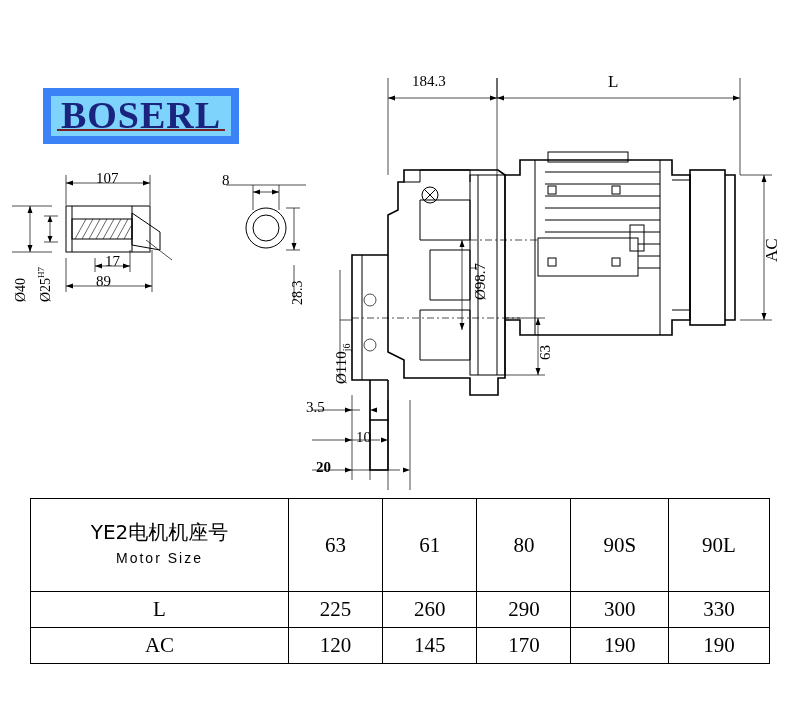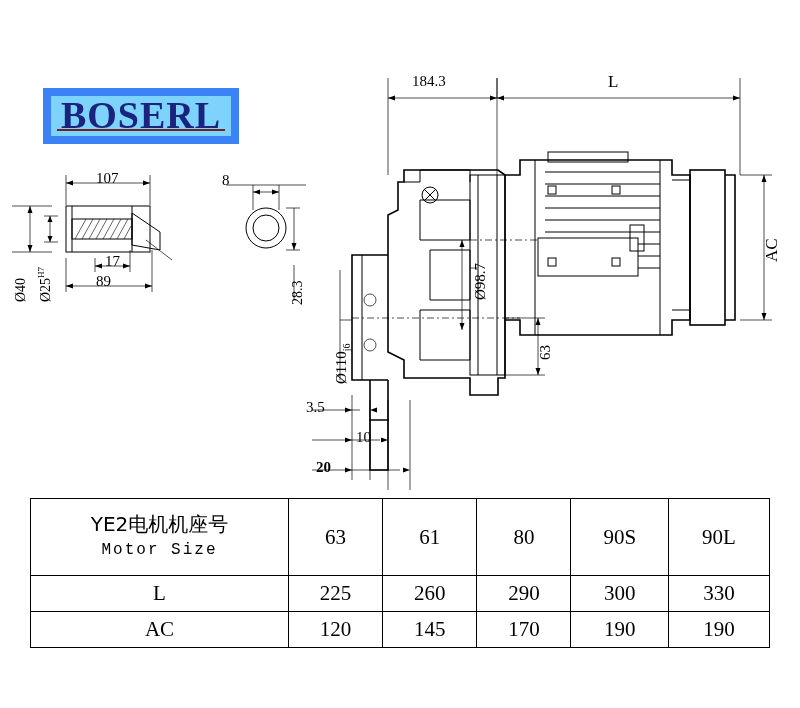--- a/index.html
+++ b/index.html
@@ -97,25 +97,25 @@
     border: 1px solid #000;
     text-align: center;
     font-size: 21px;
     height: 36px;
     padding: 0;
   }
   .tbl td.hdr-first {
     width: 258px;
     font-size: 20px;
     line-height: 26px;
-    padding: 12px 0;
+    padding: 20px 0;
   }
   .tbl td.lbl { font-size: 21px; }
   .hdr-cn { font-family: "DejaVu Sans", sans-serif; font-size: 20px; }
-  .hdr-en { font-family: Liberation Mono, monospace; font-size: 16px; letter-spacing: 2px; }
+  .hdr-en { font-family: Liberation Sans, sans-serif; font-size: 14px; letter-spacing: 2px; }
 </style>
 </head>
 <body>
 
 <div id="root">
 
 
   <div class="logo-box">
     <div class="logo-text">BOSERL</div>
     <div class="logo-underline"></div>

